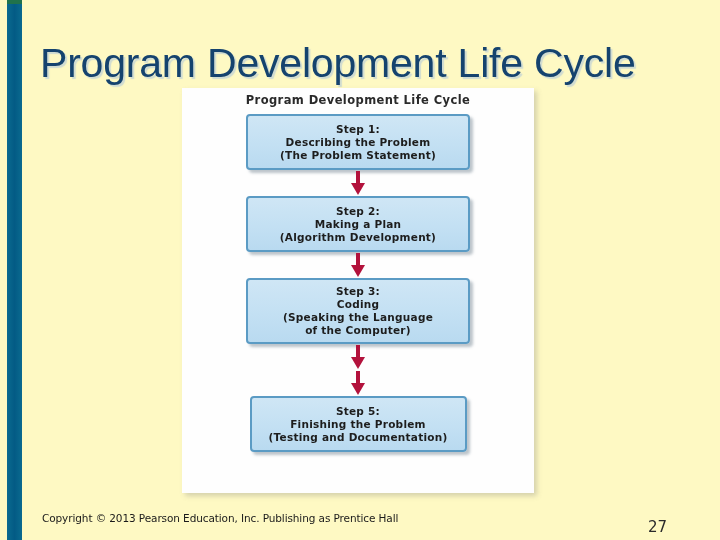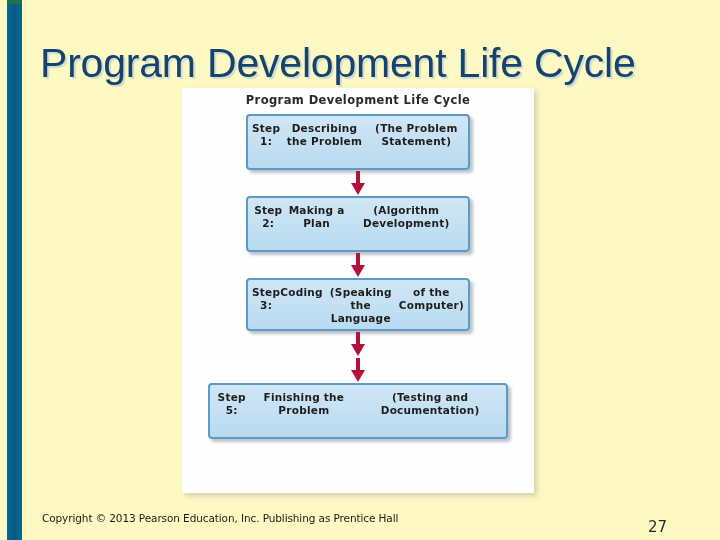--- a/index.html
+++ b/index.html
@@ -95,30 +95,30 @@
     box-shadow: 3px 3px 3px rgba(90, 110, 125, 0.40);
     text-align: center;
     color: #1d1d1d;
     font-family: "DejaVu Sans", sans-serif;
     font-size: 10.5px;
     line-height: 13px;
     font-weight: bold;
     letter-spacing: 0.25px;
     padding: 6px 4px 6px 4px;
     display: flex;
-    flex-direction: row;
+    flex-direction: column;
     justify-content: center;
   }
   .step-box .ln { display: block; }
 
   .w-std  { width: 224px; }
-  .w-wide { width: 300px; }
+  .w-wide { width: 217px; }
 
   .h-3 { height: 56px; }
-  .h-4 { height: 53px; }
+  .h-4 { height: 66px; }
 
   .connector {
     display: flex;
     justify-content: center;
     align-items: center;
     height: 26px;
   }
   .arrow-down {
     width: 14px;
     height: 24px;

